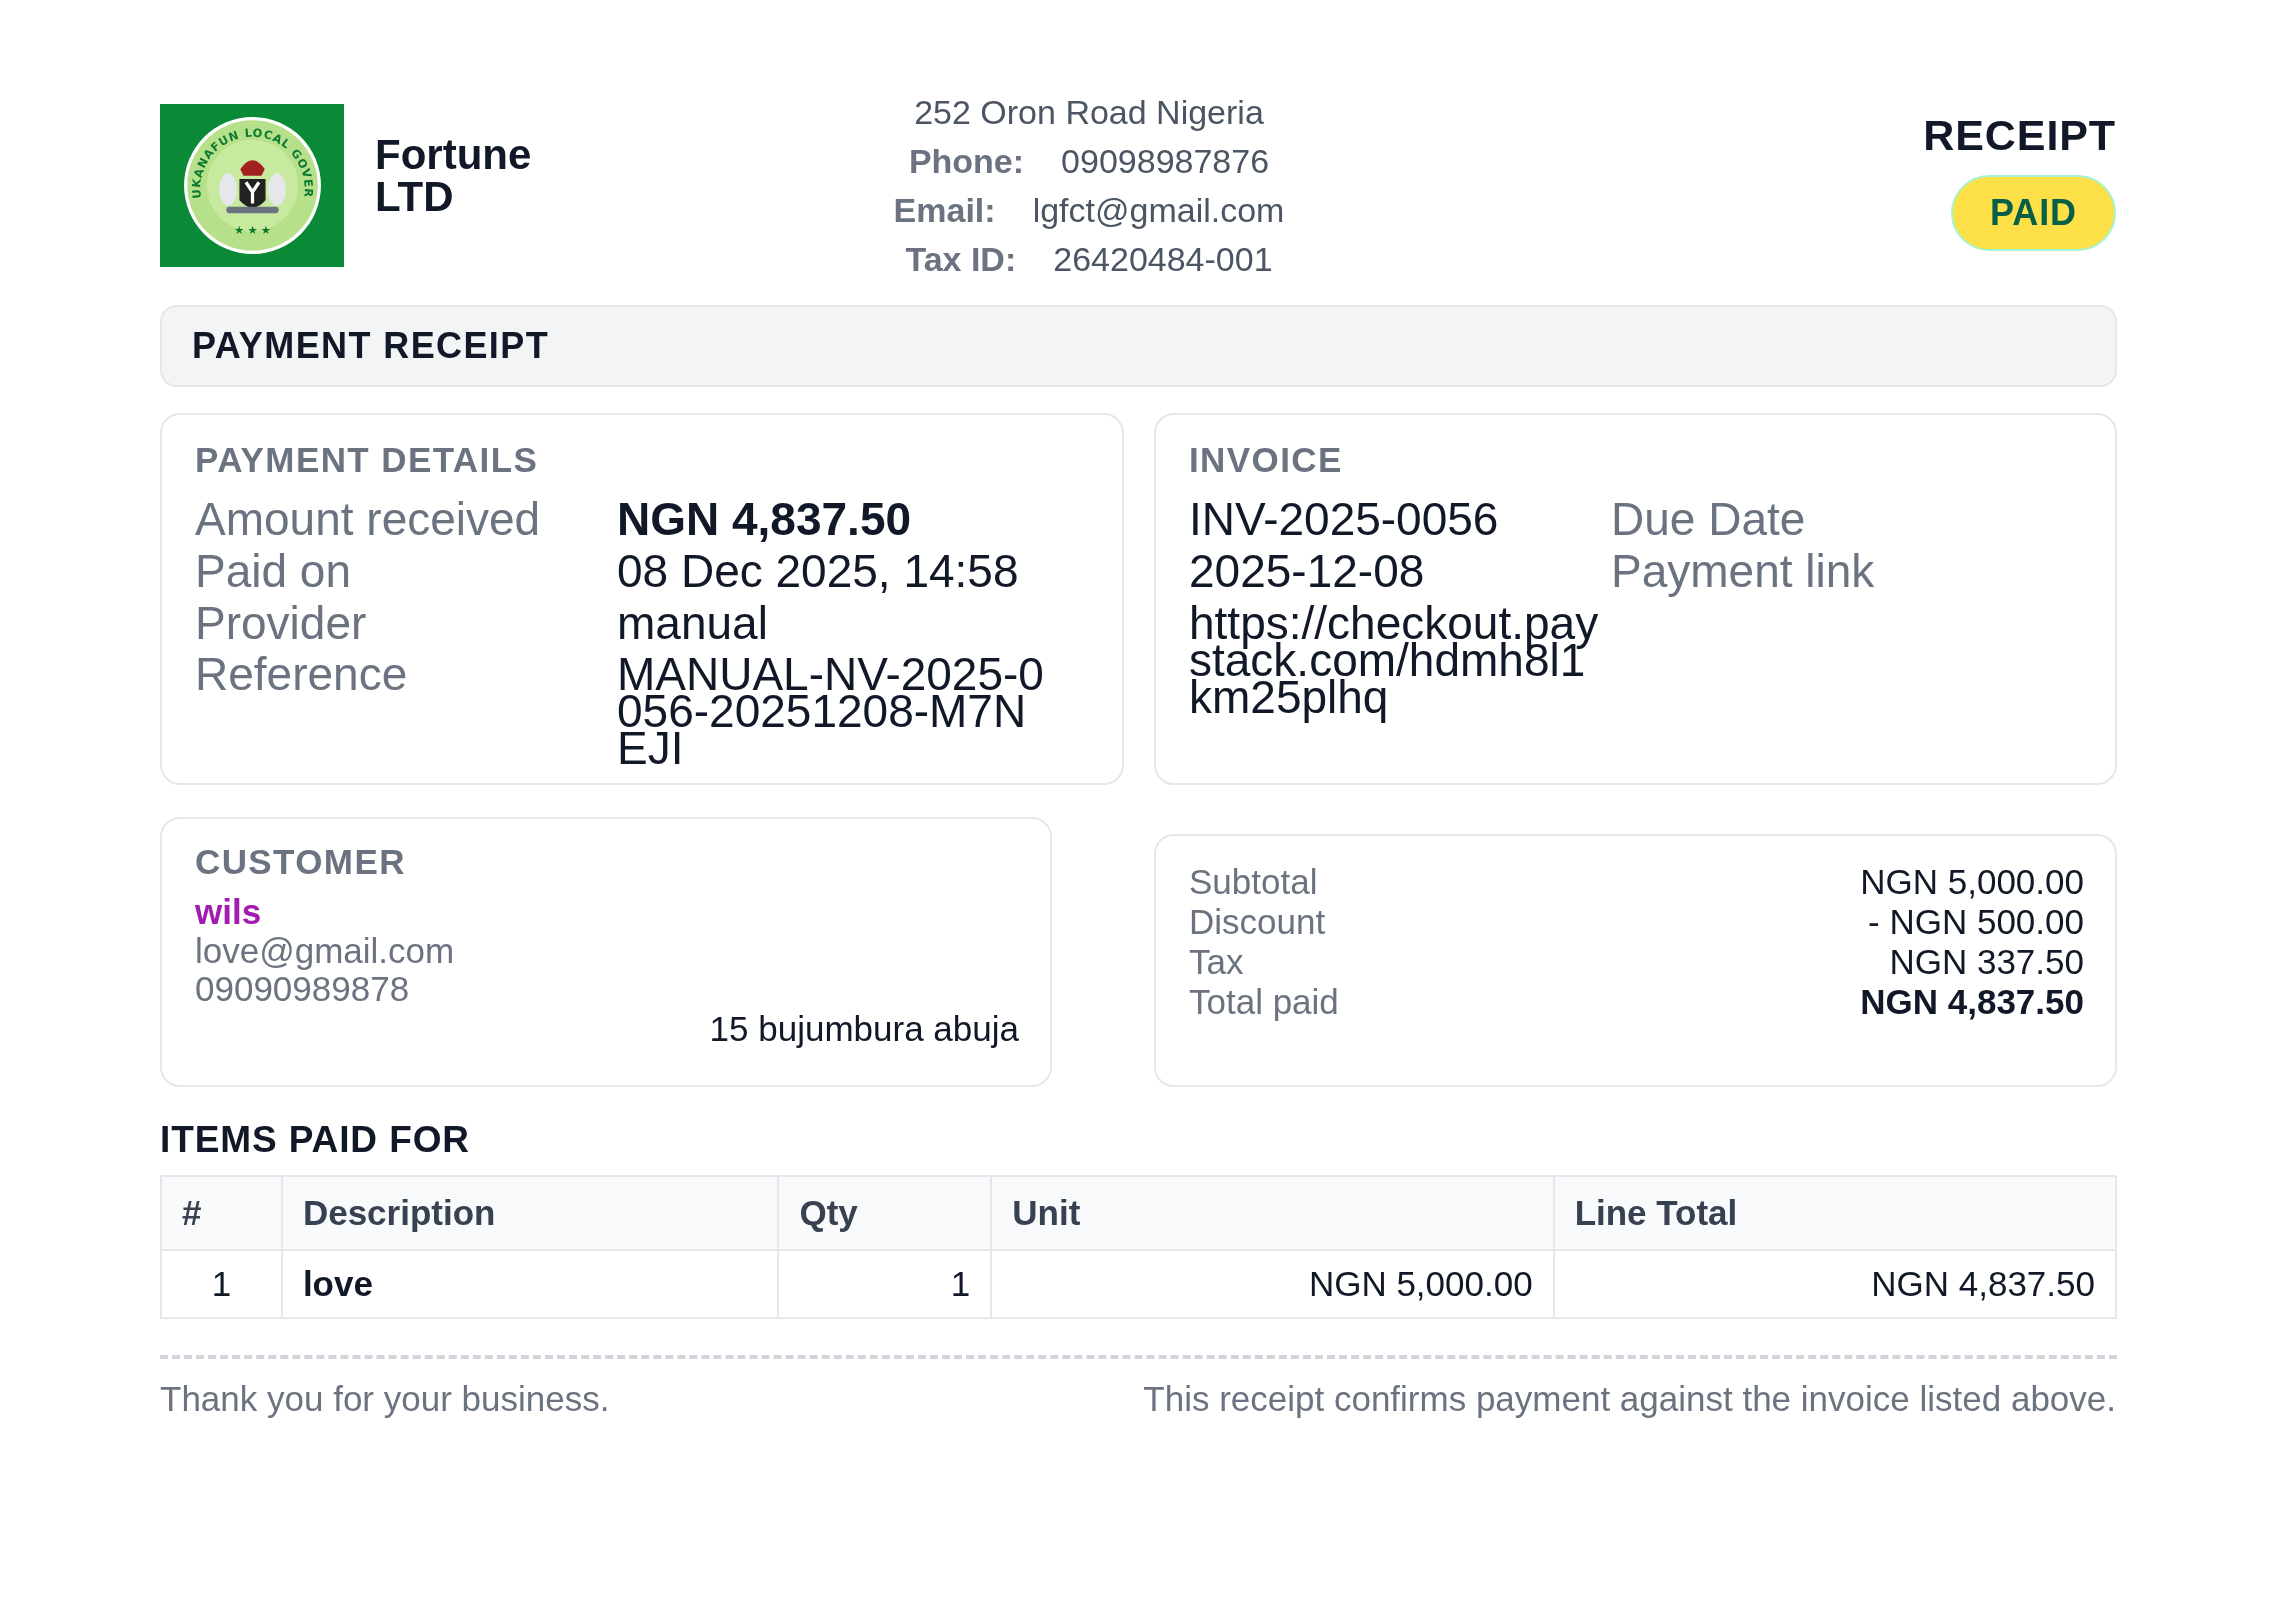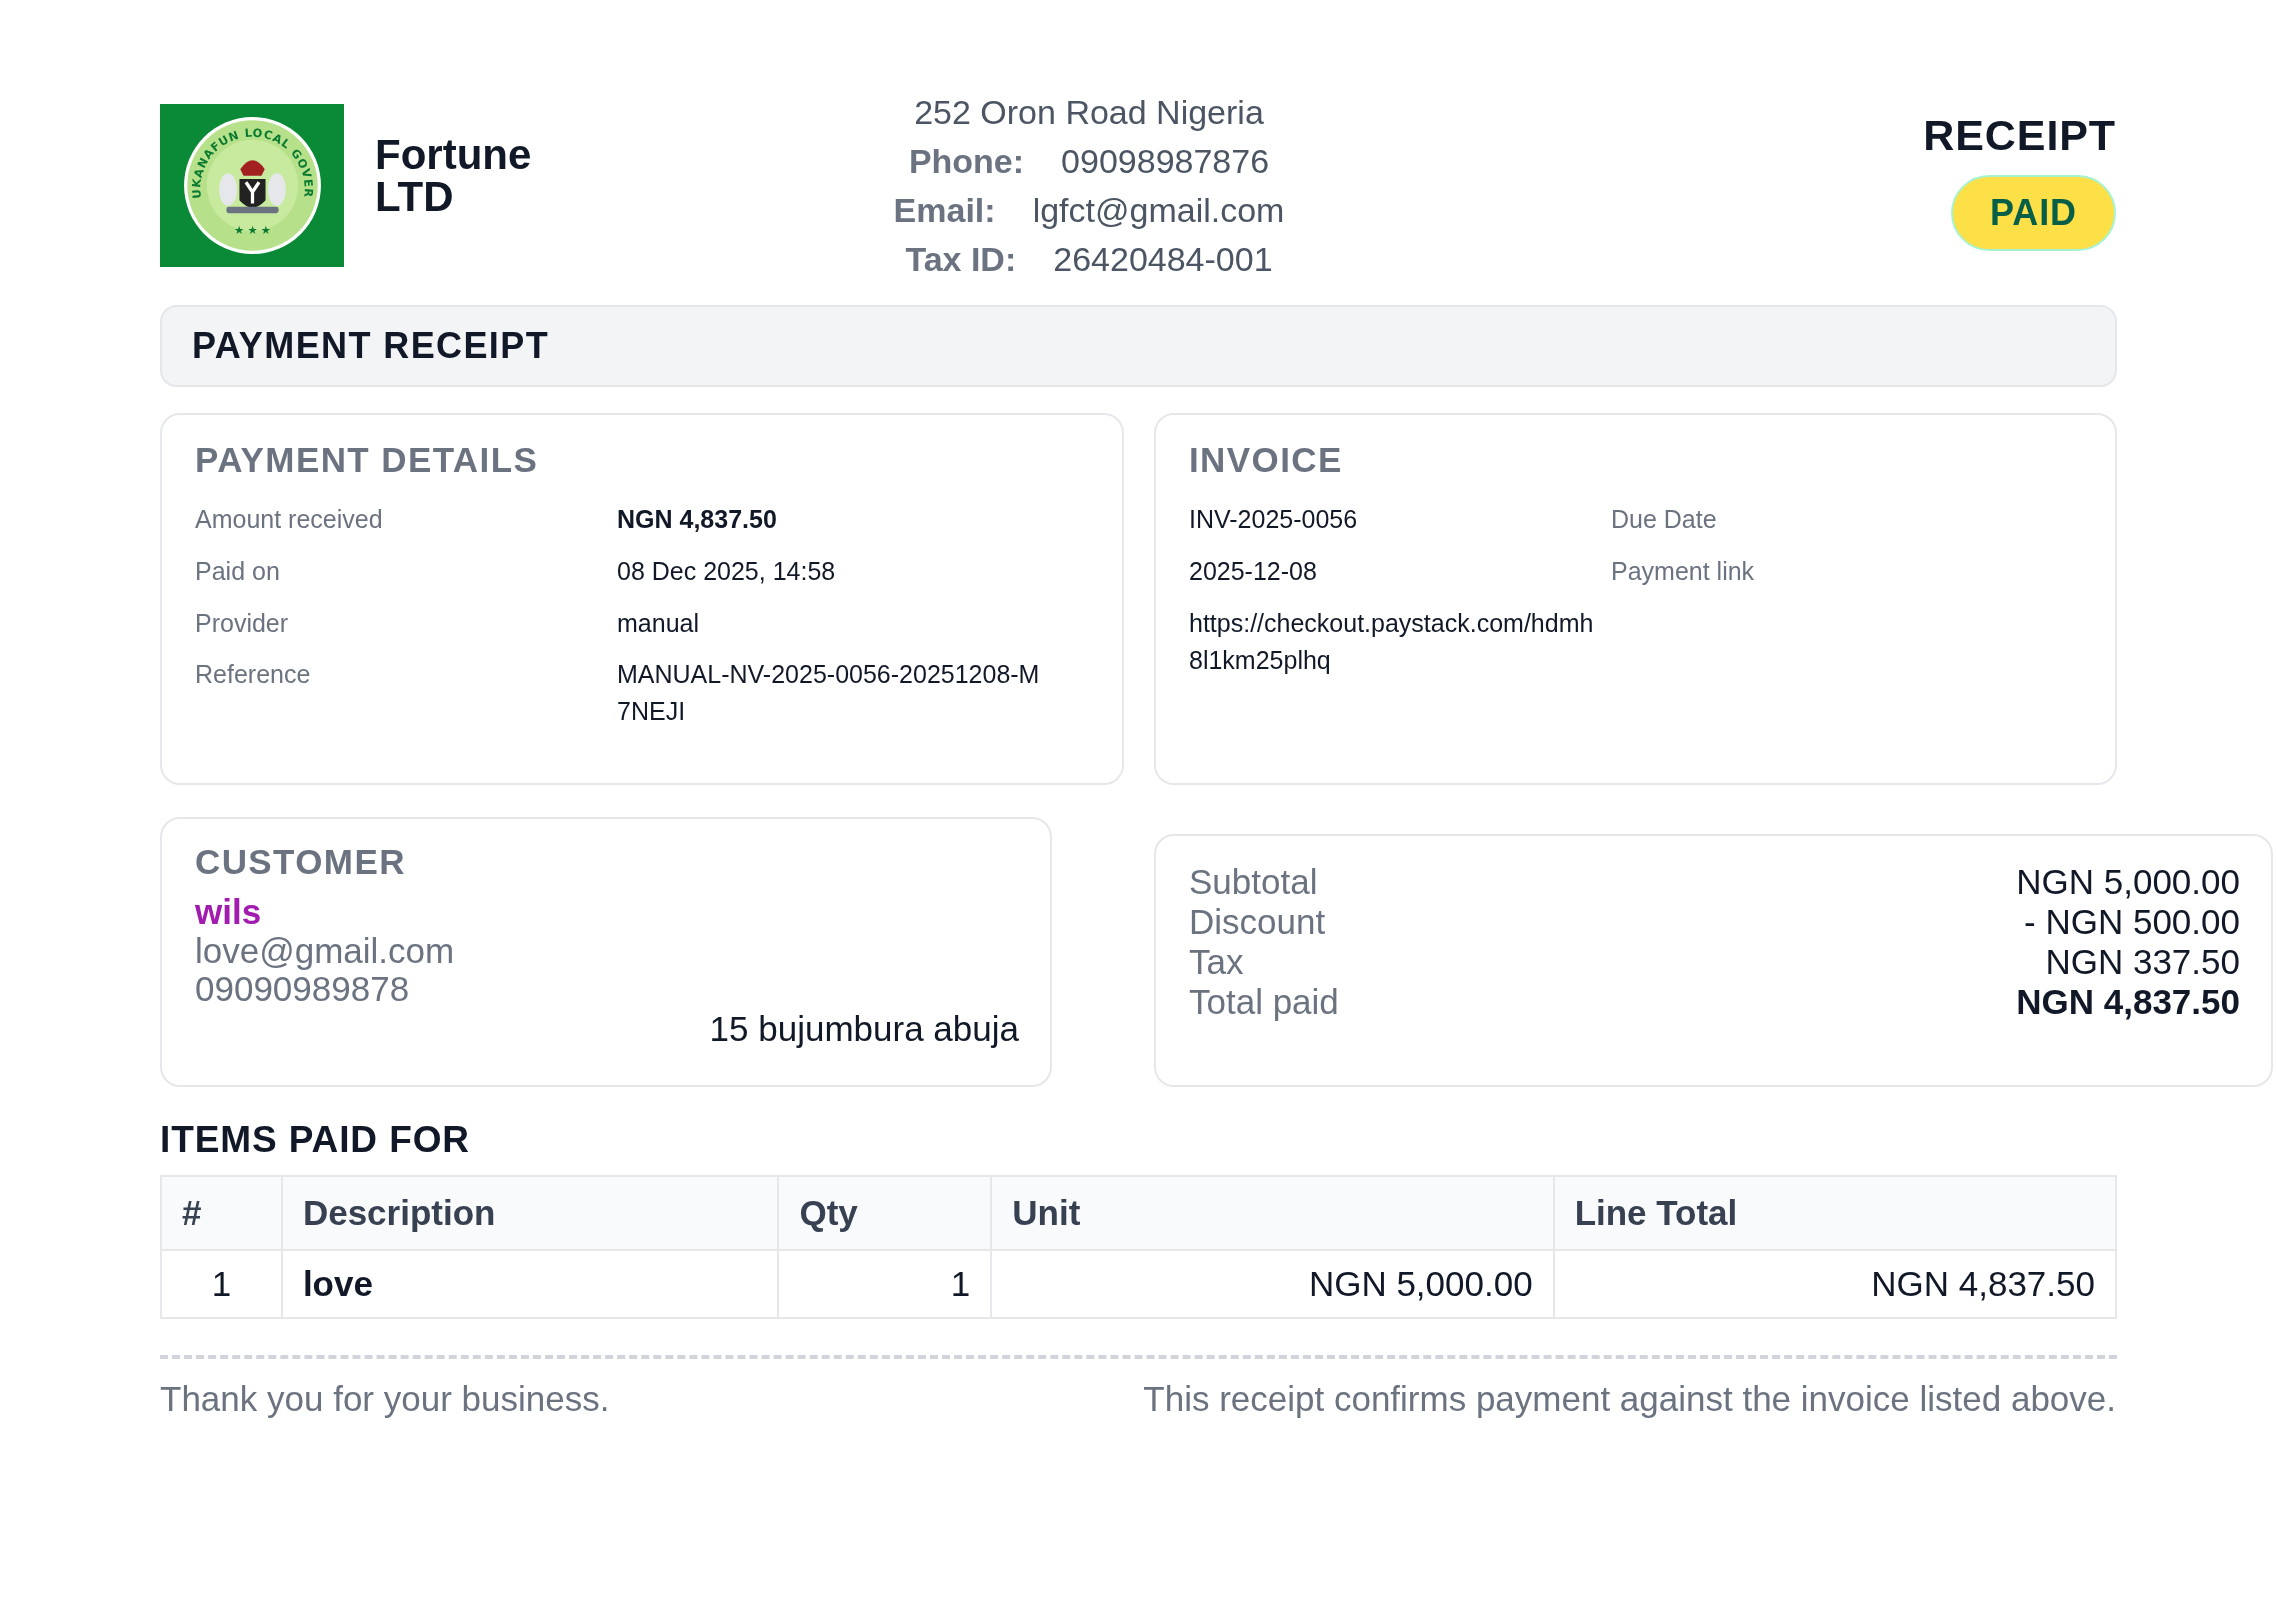--- a/index.html
+++ b/index.html
@@ -21,35 +21,35 @@
   .doc-title { right: 162px; top: 111px; font-size: 43px; font-weight: 700; letter-spacing: 0.9px; color: #111827; }
   .paid-pill { left: 1951px; top: 175px; width: 165px; height: 76px; border-radius: 38px; background: #fde047; border: 2.8px solid #a7f3d0; color: #065f46; font-size: 36px; font-weight: 700; display: flex; align-items: center; justify-content: center; letter-spacing: 0.9px; }
 
   
   .banner { left: 160px; top: 305px; width: 1957px; height: 82px; background: #f3f4f6; border: 2.8px solid #e5e7eb; border-radius: 16.6px; display: flex; align-items: center; padding-left: 30px; }
   .banner span { font-size: 36px; font-weight: 700; letter-spacing: 1.4px; color: #111827; }
 
   
   .card { background: #ffffff; border: 2.8px solid #e5e7eb; border-radius: 20px; }
   .card-title { font-size: 35px; font-weight: 700; color: #6b7280; letter-spacing: 1.4px; line-height: 41px; }
-  .kv { display: grid; grid-template-columns: 422px 1fr; font-size: 25px; line-height: 37px; }
+  .kv { display: grid; grid-template-columns: 422px 1fr; font-size: 46px; line-height: 37px; }
   .kv .k { color: #6b7280; padding-bottom: 14.8px; }
   .kv .v { color: #111827; padding-bottom: 14.8px; word-break: break-all; }
   .kv .v.bold { font-weight: 700; }
 
   .card-payment { left: 160px; top: 413px; width: 964px; height: 372px; padding: 24px 31px 0 33px; }
   .card-invoice { left: 1154px; top: 413px; width: 963px; height: 372px; padding: 24px 31px 0 33px; }
   .card-payment .card-title, .card-invoice .card-title { margin-bottom: 21px; }
 
   .card-customer { left: 160px; top: 817px; width: 892px; height: 270px; padding: 22px 31px 0 33px; }
   .card-customer .cust-name { font-size: 35px; font-weight: 700; color: #a21caf; margin-top: 9.2px; line-height: 41px; }
   .card-customer .cust-muted { font-size: 35px; color: #6b7280; line-height: 38px; }
   .card-customer .cust-addr { font-size: 35px; color: #111827; line-height: 41px; text-align: right; }
 
-  .card-totals { left: 1154px; top: 834px; width: 1119px; height: 253px; padding: 26px 31px 0 33px; }
+  .card-totals { left: 1154px; top: 834px; width: 963px; height: 253px; padding: 26px 31px 0 33px; }
   .totals-row { display: flex; justify-content: space-between; font-size: 35px; line-height: 40px; }
   .totals-row .k { color: #6b7280; }
   .totals-row .v { color: #111827; }
   .totals-row.grand .v { font-weight: 700; }
 
   
   .items-title { left: 160px; top: 1119px; font-size: 37px; font-weight: 700; letter-spacing: 0.9px; color: #111827; }
   table.items { position: absolute; left: 160px; top: 1175px; width: 1957px; border-collapse: collapse; font-size: 35px; }
   table.items th, table.items td { border: 2.8px solid #e5e7eb; }
   table.items th { background: #f9fafb; height: 74px; text-align: left; font-weight: 700; color: #374151; padding: 0 20px; }

